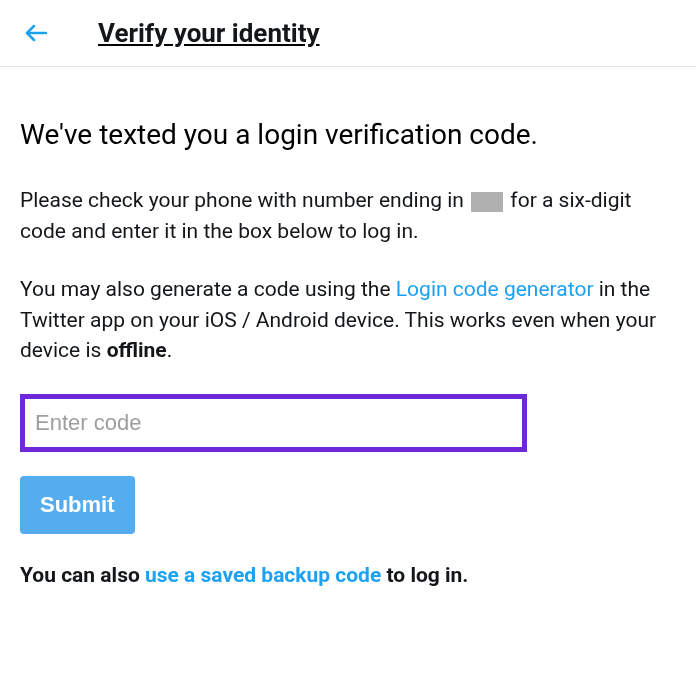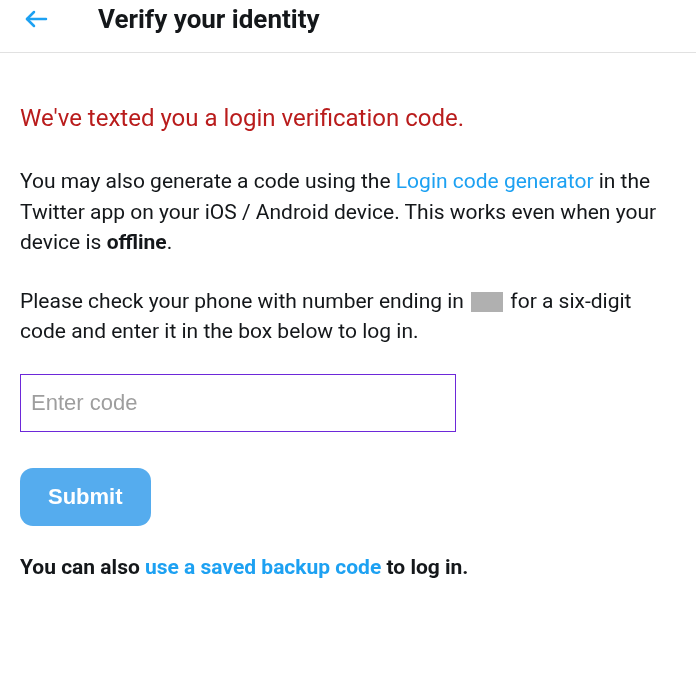--- a/index.html
+++ b/index.html
@@ -10,45 +10,46 @@
     body {
       font-family: -apple-system, BlinkMacSystemFont, "Segoe UI", Roboto, Helvetica, Arial, sans-serif;
       background: #fff;
       width: 696px;
       height: 700px;
       overflow: hidden;
     }
     .header {
       display: flex;
       align-items: center;
-      padding: 4px 20px 18px 22px;
+      padding: 18px 20px 18px 22px;
       border-bottom: 1px solid #e1e1e1;
+      text-decoration: underline;
     }
     .back-icon {
       color: #1da1f2;
       margin-right: 48px;
       display: flex;
       align-items: center;
     }
     .back-icon svg {
       width: 28px;
       height: 24px;
     }
     .header-title {
       font-size: 26px;
       font-weight: 700;
       color: #14171a;
     }
     .content {
       padding: 0 20px;
     }
     .main-heading {
-      font-size: 24px;
+      font-size: 28px;
       font-weight: 400;
-      color: #b91c1c;
+      color: #000000;
       margin-top: 50px;
       margin-bottom: 32px;
       line-height: 1.3;
     }
     .body-text {
       font-size: 21px;
       color: #14171a;
       line-height: 1.45;
       margin-bottom: 28px;
     }
@@ -61,42 +62,42 @@
       margin: 0 2px;
     }
     .link {
       color: #1da1f2;
       text-decoration: none;
     }
     .bold {
       font-weight: 700;
     }
     .code-input {
-      width: 436px;
+      width: 507px;
       height: 58px;
-      border: 1px solid #6d28d9;
+      border: 5px solid #6d28d9;
       font-size: 22px;
       padding: 0 10px;
       color: #333;
       outline: none;
       margin-top: 10px;
-      margin-bottom: 36px;
+      margin-bottom: 24px;
       display: block;
     }
     .code-input::placeholder {
       color: #9e9e9e;
     }
     .submit-btn {
       background: #55acee;
       color: #fff;
       border: none;
       font-size: 22px;
       font-weight: 600;
-      padding: 16px 28px;
-      border-radius: 13px;
+      padding: 16px 20px;
+      border-radius: 4px;
       cursor: pointer;
       margin-bottom: 26px;
     }
     .footer-text {
       font-size: 21px;
       color: #14171a;
       line-height: 1.45;
       margin-bottom: 26px;
       font-weight: bold;
     }
@@ -111,25 +112,25 @@
       <polyline points="10 5 3 12 10 19"></polyline>
     </svg>
   </span>
   <h1 class="header-title">Verify your identity</h1>
 </div>
 
 <div class="content">
   <h2 class="main-heading">We've texted you a login verification code.</h2>
 
   <p class="body-text">
-    <span>You may also generate a code using the </span><a class="link">Login code generator</a><span> in the Twitter app on your iOS / Android device. This works even when your device is </span><span class="bold">offline</span><span>.</span>
+    <span>Please check your phone with number ending in </span><span class="redacted"></span><span> for a six-digit code and enter it in the box below to log in.</span>
   </p>
 
   <p class="body-text">
-    <span>Please check your phone with number ending in </span><span class="redacted"></span><span> for a six-digit code and enter it in the box below to log in.</span>
+    <span>You may also generate a code using the </span><a class="link">Login code generator</a><span> in the Twitter app on your iOS / Android device. This works even when your device is </span><span class="bold">offline</span><span>.</span>
   </p>
 
   <input type="text" class="code-input" placeholder="Enter code" style="">
 
   <button class="submit-btn">Submit</button>
 
   <p class="footer-text">
     <span>You can also </span><a class="link">use a saved backup code</a><span> to log in.</span>
   </p>
 

